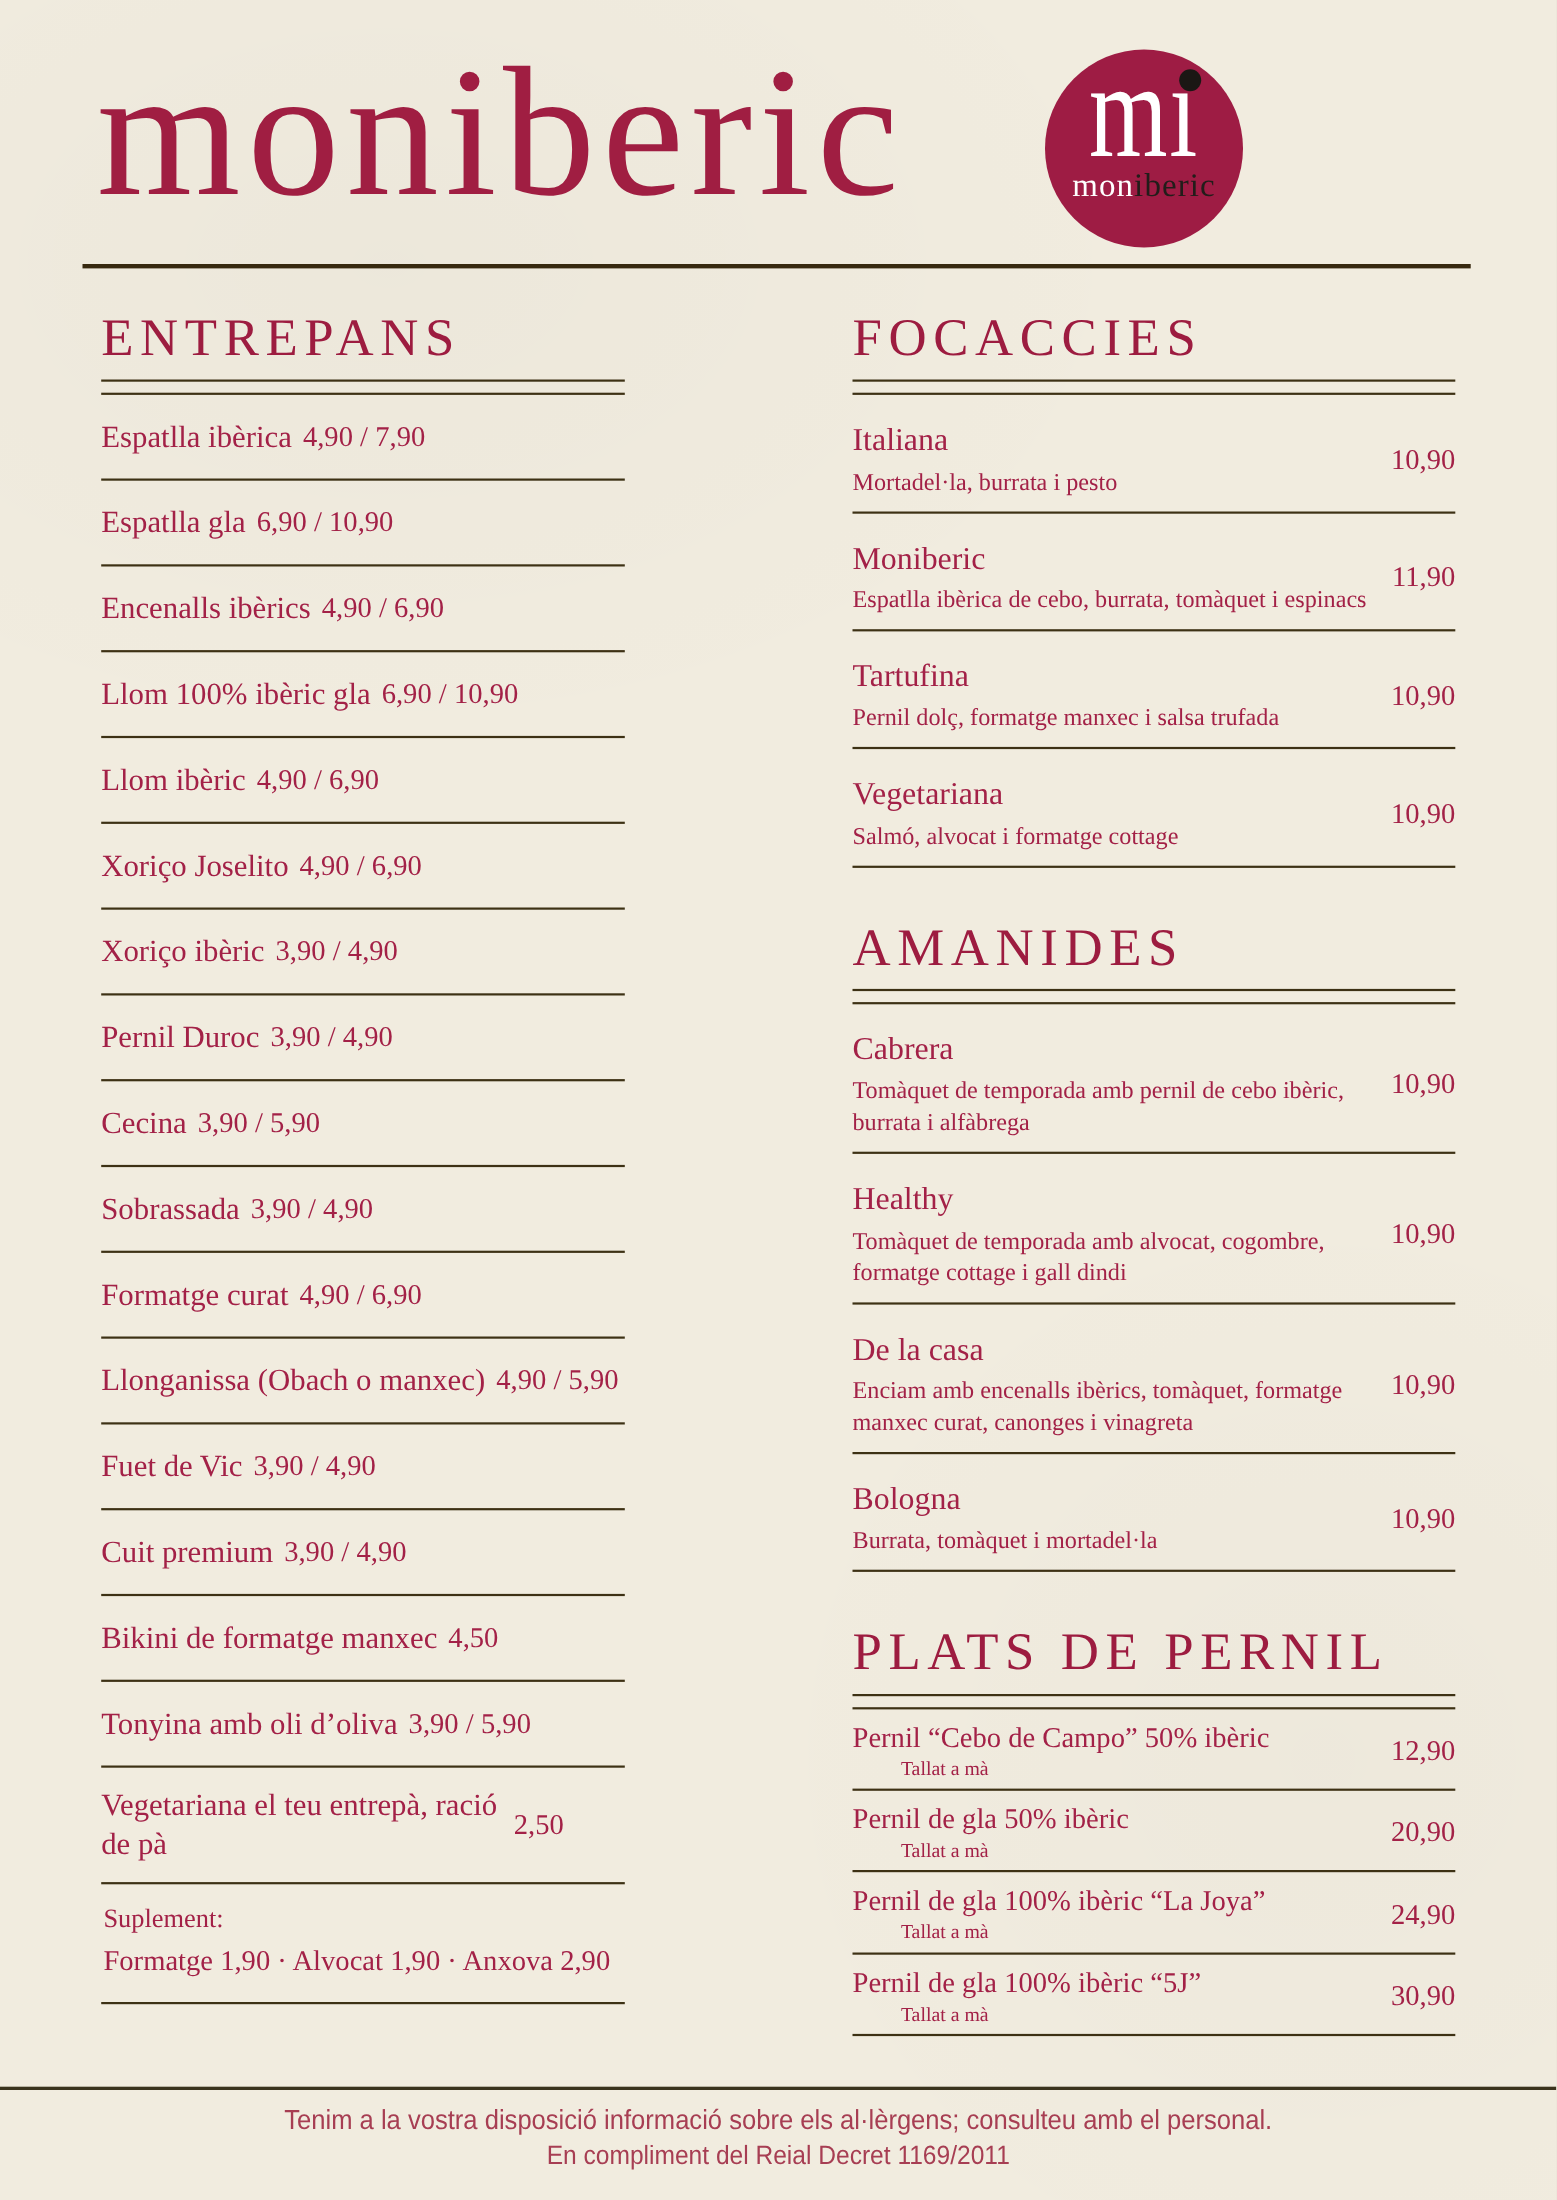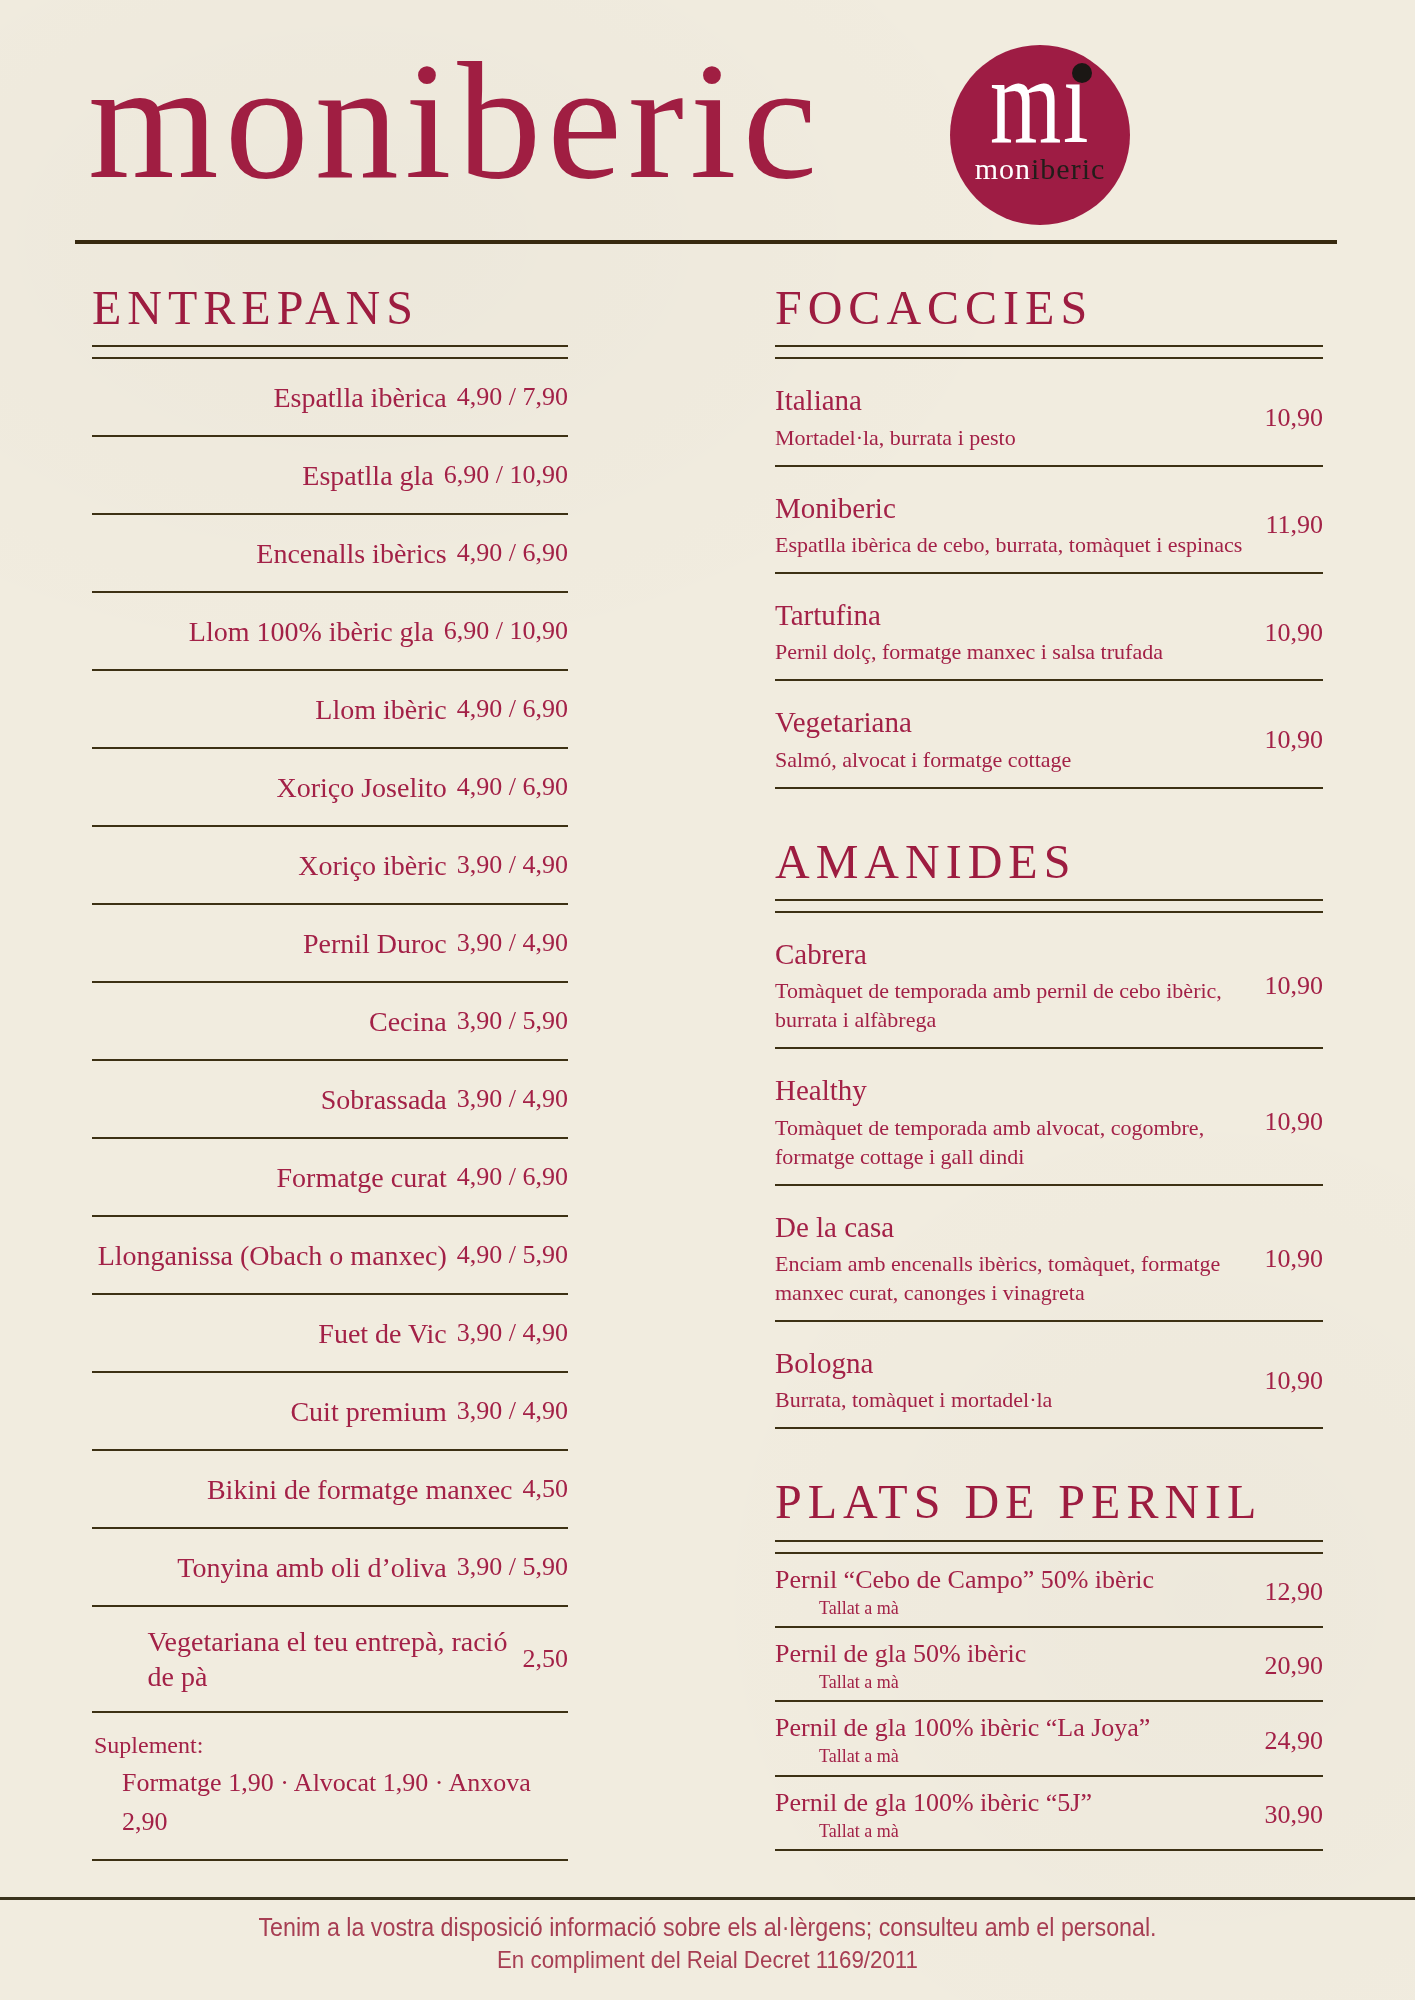--- a/index.html
+++ b/index.html
@@ -32,28 +32,28 @@
 
   
   .columns{position:absolute;left:92px;top:244px;width:1239px;display:flex;align-items:flex-start;}
   .col-left{width:476px;flex:none;}
   .col-right{width:548px;flex:none;margin-left:207px;}
 
   .sec-title{margin:36px 0 0;font-size:48px;font-weight:400;letter-spacing:6px;color:#9d1c40;line-height:1.15;}
   .double-rule{margin-top:10px;height:10px;border-top:2px solid #3d3114;border-bottom:2px solid #3d3114;}
 
   
-  .row{display:flex;justify-content:flex-end;align-items:center;min-height:76px;border-bottom:2px solid #3d3114;}
+  .row{display:flex;justify-content:flex-start;align-items:center;min-height:76px;border-bottom:2px solid #3d3114;}
   .iname{font-size:28px;line-height:1.25;max-width:365px;}
   .iprice{font-size:26px;white-space:nowrap;padding-left:10px;}
   .row--wrap{min-height:104px;}
 
   .supplement{padding:16px 2px 18px;border-bottom:2px solid #3d3114;}
   .sup-label{font-size:24px;line-height:1.4;}
-  .sup-detail{font-size:26px;line-height:1.5;margin-left:28px;}
+  .sup-detail{font-size:26px;line-height:1.5;}
 
   
   .row2{display:flex;justify-content:space-between;align-items:center;padding:25px 0 13px;border-bottom:2px solid #3d3114;}
   .row2 .info{flex:1 1 auto;padding-right:12px;}
   .row2 .rname{font-size:29px;line-height:1.15;margin-bottom:5px;}
   .row2 .rdesc{font-size:22px;line-height:1.32;max-width:515px;}
   .row2 .iprice{flex:none;}
 
   .row3{display:flex;justify-content:space-between;align-items:center;padding:11px 0 7px;border-bottom:2px solid #3d3114;}
   .row3 .info{flex:1 1 auto;padding-right:12px;}

